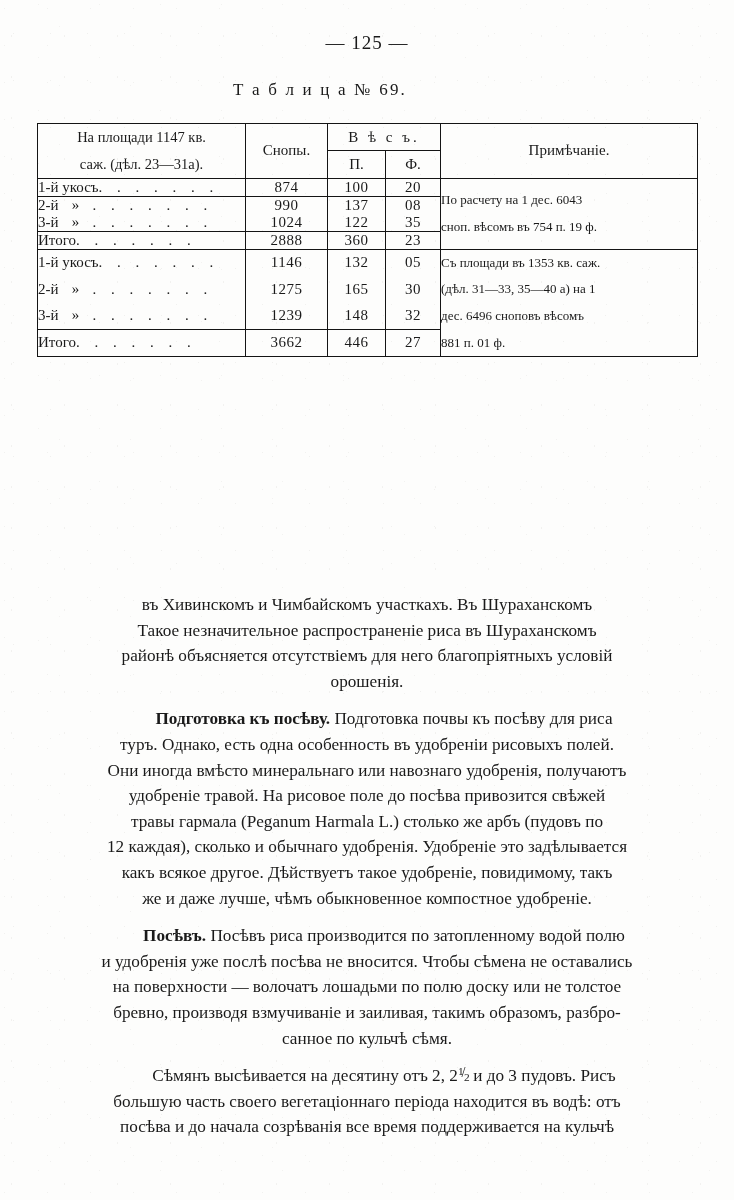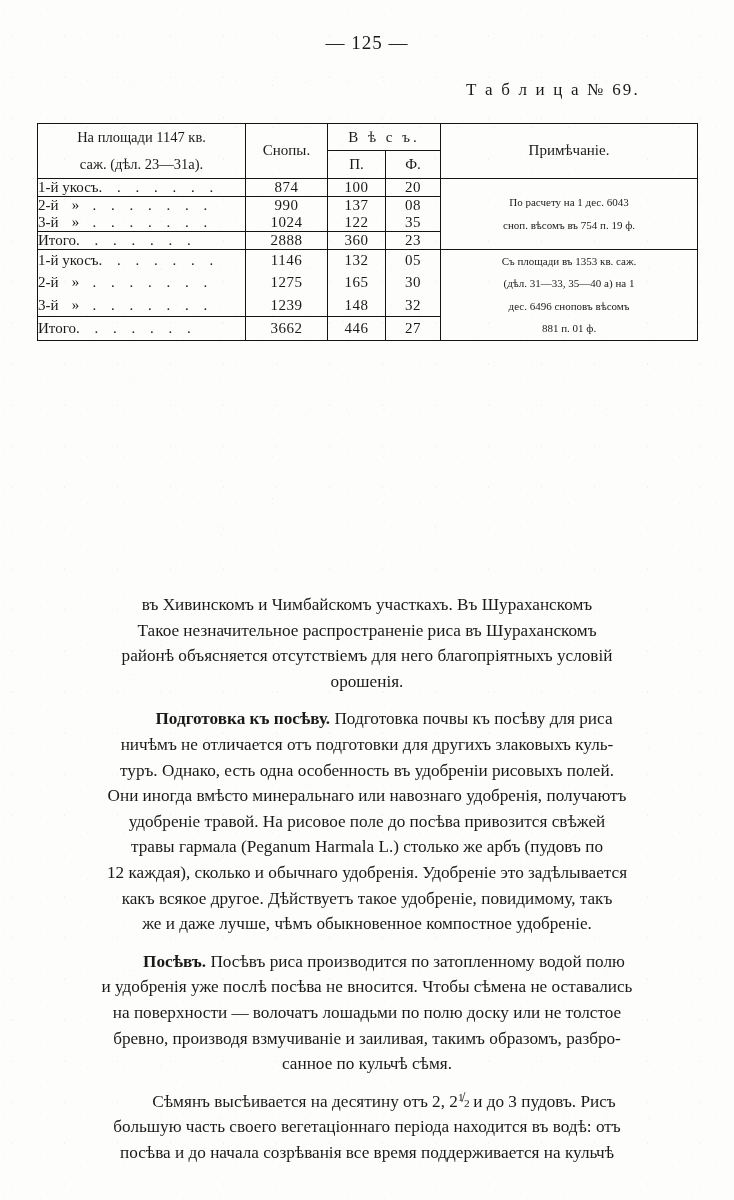--- a/index.html
+++ b/index.html
@@ -45,21 +45,21 @@
     font-size: 19px;
     letter-spacing: 1px;
   }
 
   
   .tbl-caption {
     position: absolute;
     top: 80px;
     left: 0;
     width: 640px;
-    text-align: right;
+    text-align: center;
     font-size: 17px;
     letter-spacing: 2.2px;
   }
 
   
   .tbl-wrap {
     position: absolute;
     left: 37px;
     top: 123px;
     width: 660px;
@@ -115,22 +115,21 @@
     letter-spacing: 5.5px;
     color:#222;
   }
   td.num {
     text-align: center;
     font-size: 15px;
     padding: 7px 0;
     letter-spacing: .5px;
   }
   td.note {
-    text-align: center;
-    font-size: 11px;
+    font-size: 13px;
     line-height: 2.05;
     padding: 6px 10px;
   }
   .note-line { display:block; white-space: nowrap; }
 
   
   .body {
     position: absolute;
     left: 33px;
     top: 592px;
@@ -270,21 +269,20 @@
 
     <p class="para">
       <span class="ln">въ  Хивинскомъ  и  Чимбайскомъ  участкахъ.  Въ  Шураханскомъ</span>
       <span class="ln">Такое  незначительное  распространеніе  риса  въ  Шураханскомъ</span>
       <span class="ln">районѣ  объясняется  отсутствіемъ  для  него  благопріятныхъ  условій</span>
       <span class="ln">орошенія.</span>
     </p>
 
     <p class="para">
       <span class="ln"><span class="ind"></span><b class="run">Подготовка къ посѣву.</b><span> Подготовка почвы къ  посѣву  для  риса</span></span>
-      <span class="ln">ничѣмъ  не  отличается  отъ  подготовки  для  другихъ  злаковыхъ  куль-</span>
       <span class="ln">туръ.  Однако,  есть  одна  особенность  въ  удобреніи  рисовыхъ  полей.</span>
       <span class="ln">Они  иногда  вмѣсто  минеральнаго  или  навознаго  удобренія, получаютъ</span>
       <span class="ln">удобреніе  травой.  На  рисовое  поле  до   посѣва   привозится   свѣжей</span>
       <span class="ln">травы гармала (Peganum Harmala L.) столько же арбъ  (пудовъ   по</span>
       <span class="ln">12 каждая),  сколько и обычнаго удобренія. Удобреніе это задѣлывается</span>
       <span class="ln">какъ   всякое другое.  Дѣйствуетъ такое удобреніе, повидимому, такъ</span>
       <span class="ln">же и даже лучше, чѣмъ обыкновенное компостное удобреніе.</span>
     </p>
 
     <p class="para">

